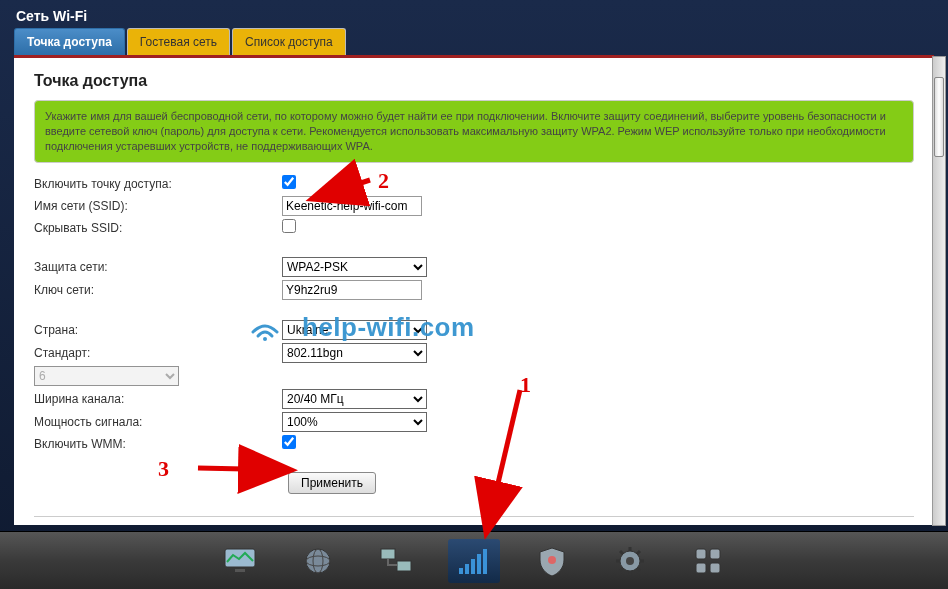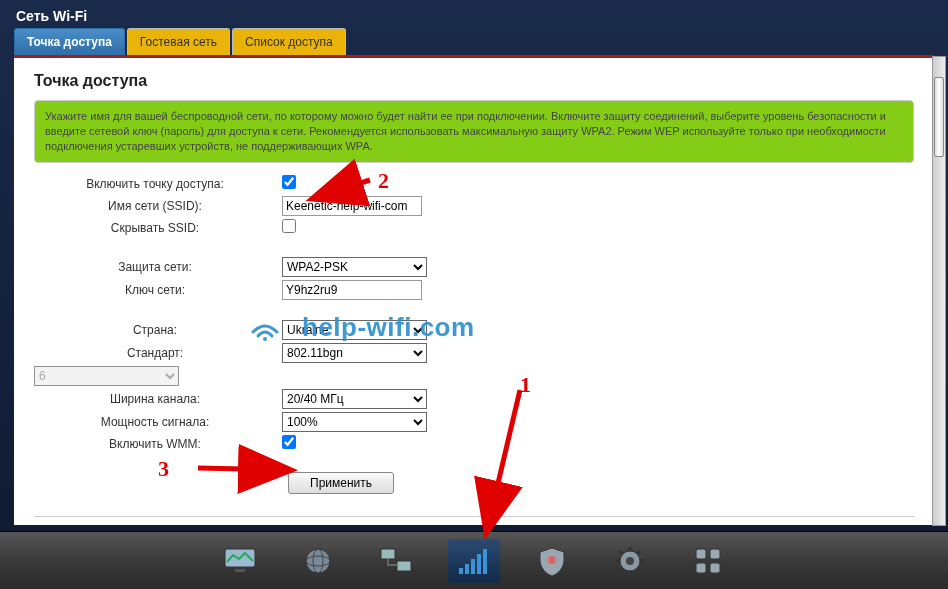--- a/index.html
+++ b/index.html
@@ -40,38 +40,38 @@
   }
   .infobox {
     border: 1px solid #ccc; border-radius: 4px; background: #84cc16;
     padding: 8px 10px; font-size: 11px; color: #444; line-height: 1.35;
     margin-bottom: 12px;
   }
   .form-row {
     display: flex; align-items: center; margin: 3px 0;
   }
   .form-label {
-    width: 248px; text-align: center; padding-right: 6px;
+    width: 248px; text-align: left; padding-right: 6px;
     font-size: 12px; color: #333;
   }
   .form-label.disabled { color: #aaa; }
   .form-control { }
   input[type=text].txt {
     border: 1px solid #999; font-size: 12px; padding: 1px 3px; height: 20px;
     width: 140px; background: #fff;
   }
   select.sel {
     border: 1px solid #666; font-size: 12px; height: 20px; width: 145px; background: #fff;
   }
   select.sel:disabled { color: #888; background: #eee; }
   input[type=checkbox] { width: 14px; height: 14px; }
   .apply-btn {
     margin-left: 254px; margin-top: 16px;
     border: 1px solid #888; background: linear-gradient(#fafafa,#ddd);
-    border-radius: 3px; padding: 3px 21px; font-size: 12px; cursor: pointer;
+    border-radius: 3px; padding: 3px 12px; font-size: 12px; cursor: pointer;
   }
   hr.sep { margin: 22px 0 14px 0; border: none; border-top: 1px solid #ccc; }
 
   
   .bottom-nav {
     position: absolute; left: 0; right: 0; bottom: 0; height: 58px;
     background: linear-gradient(to bottom, #565656, #3a3a3a 50%, #2a2a2a);
     display: flex; align-items: center; justify-content: center; gap: 26px;
     border-top: 1px solid #000;
   }

